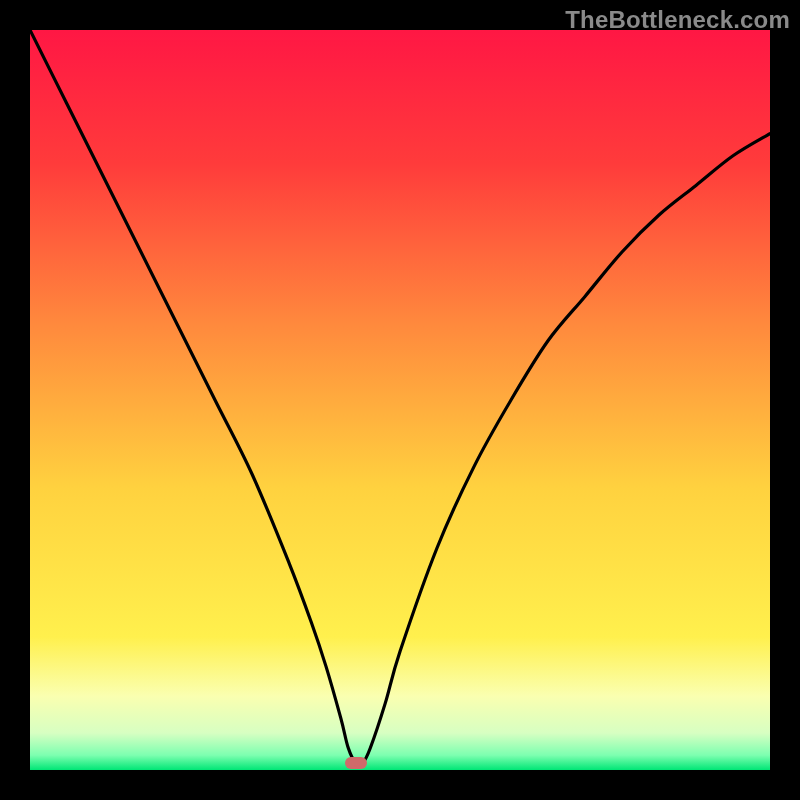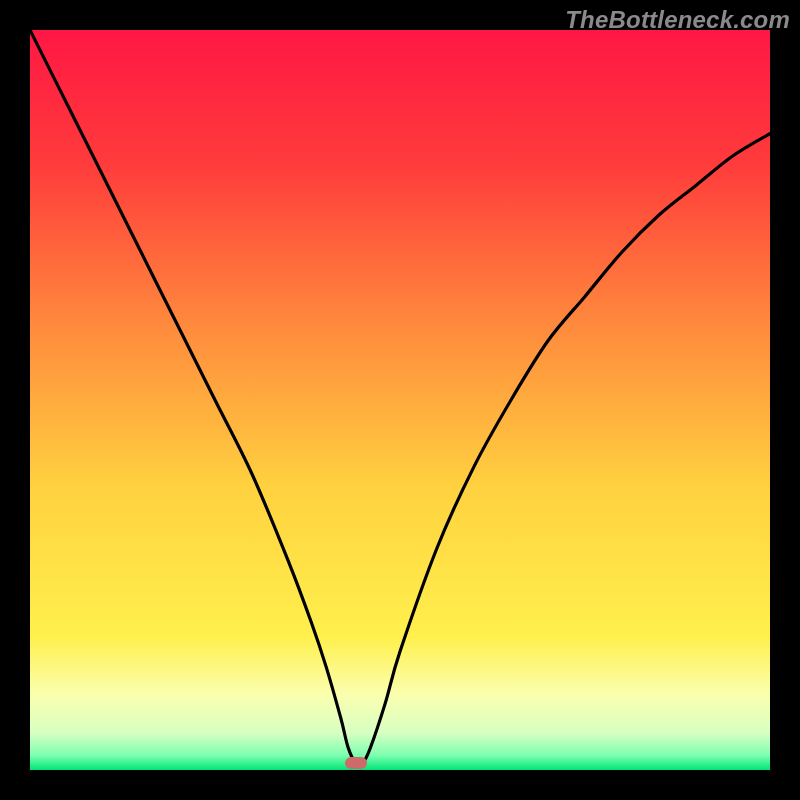--- a/index.html
+++ b/index.html
@@ -10,21 +10,20 @@
     background: #000;
     overflow: hidden;
   }
   .frame {
     position: absolute;
     left: 0;
     top: 0;
     width: 800px;
     height: 800px;
     background: #000;
-    font-style: italic;
   }
   .plot {
     position: absolute;
     left: 30px;
     top: 30px;
     width: 740px;
     height: 740px;
     overflow: hidden;
   }
   .gradient {

